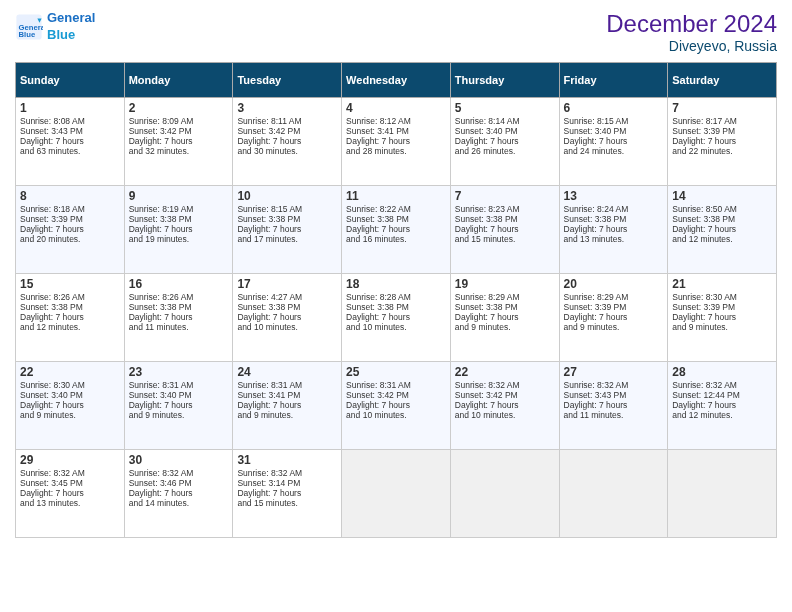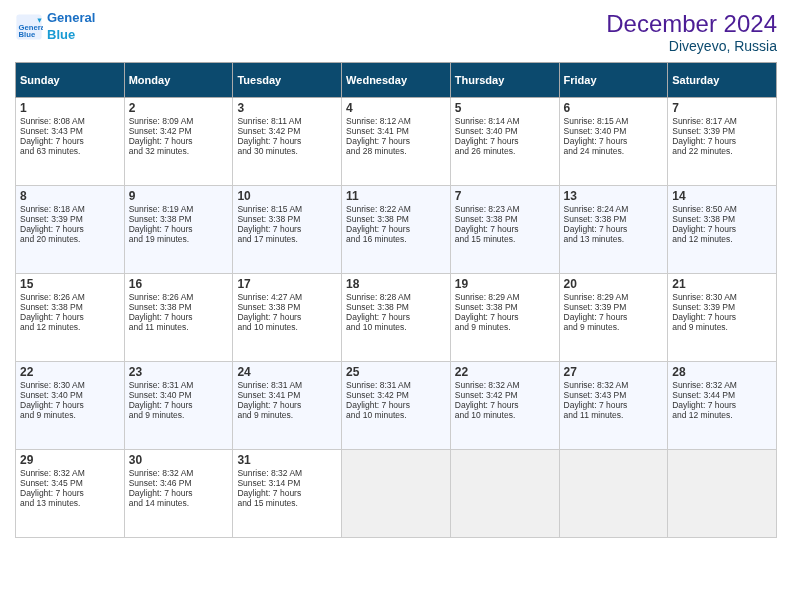--- a/index.html
+++ b/index.html
@@ -305,21 +305,21 @@
           <td>
             <span class="day-num">27</span>
             <div>Sunrise: 8:32 AM</div>
             <div>Sunset: 3:43 PM</div>
             <div>Daylight: 7 hours</div>
             <div>and 11 minutes.</div>
           </td>
           <td>
             <span class="day-num">28</span>
             <div>Sunrise: 8:32 AM</div>
-            <div>Sunset: 3:44 PM</div>
+            <div>Sunset: 12:44 PM</div>
             <div>Daylight: 7 hours</div>
             <div>and 12 minutes.</div>
           </td>
         </tr>
         <tr>
           <td>
             <span class="day-num">29</span>
             <div>Sunrise: 8:32 AM</div>
             <div>Sunset: 3:45 PM</div>
             <div>Daylight: 7 hours</div>

